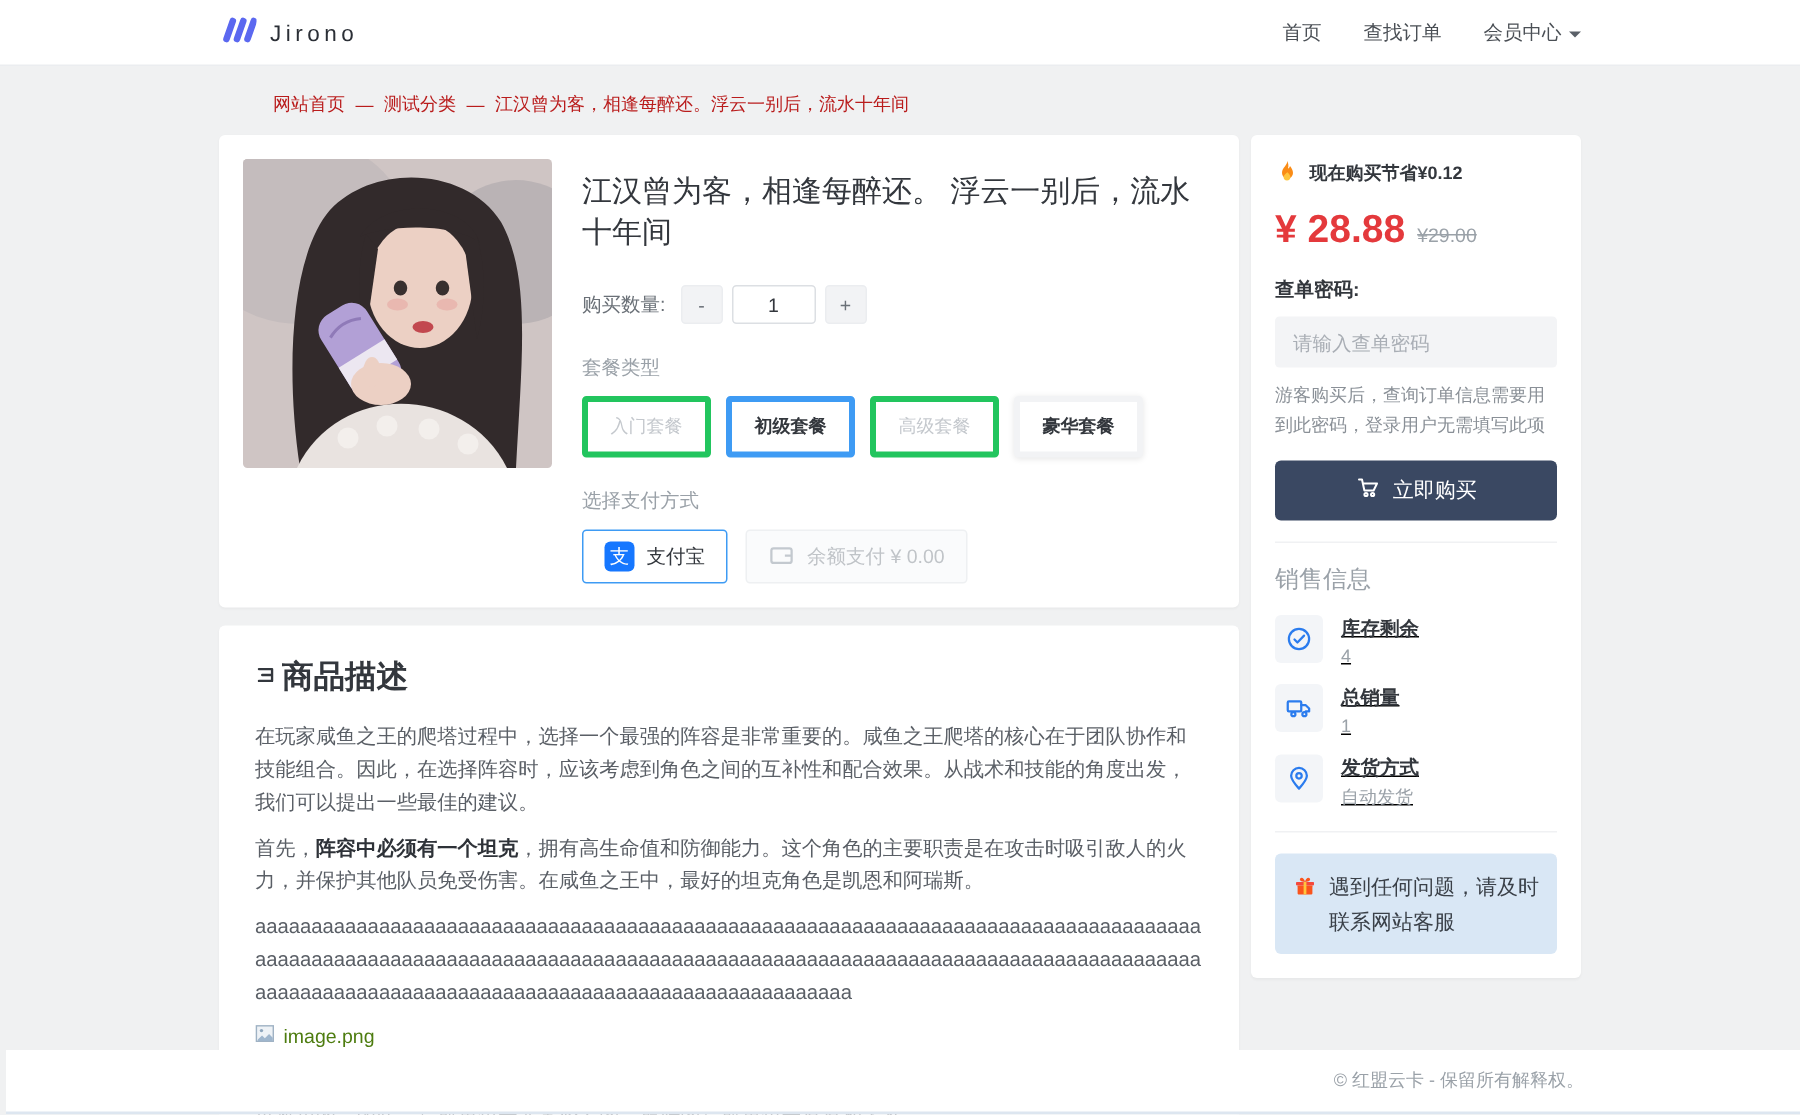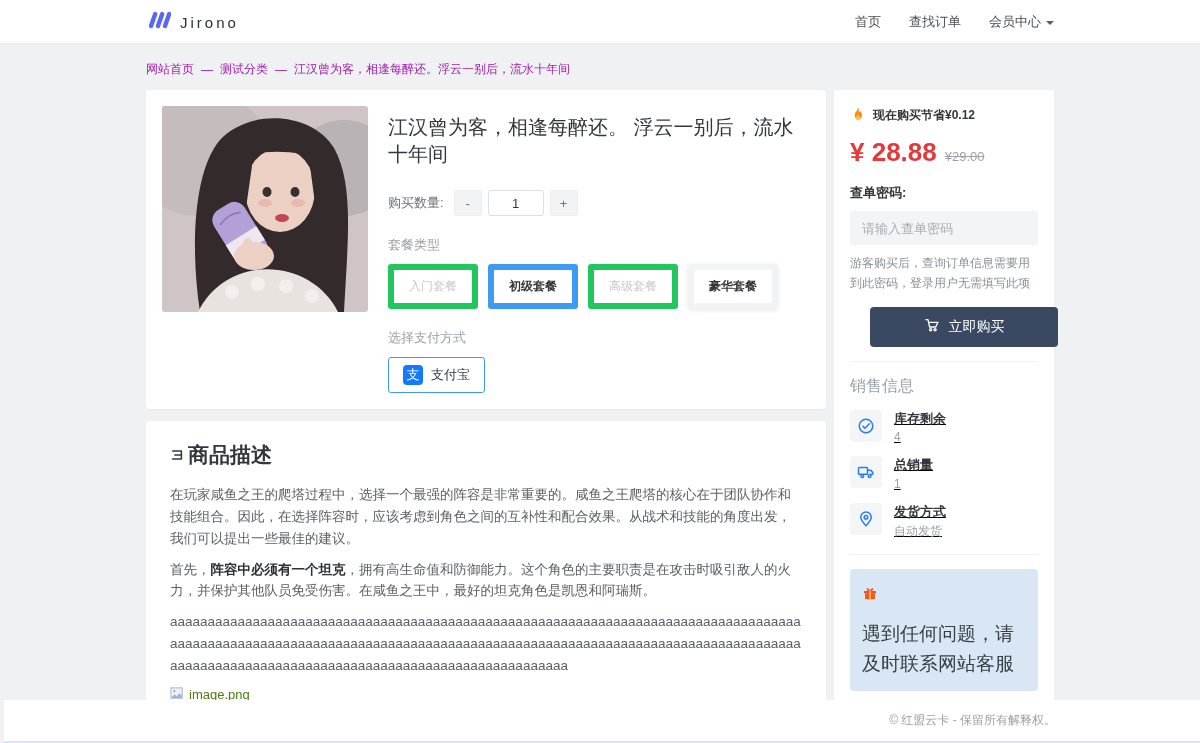--- a/index.html
+++ b/index.html
@@ -10,67 +10,67 @@
   
   .topbar { background:#fff; border-bottom:1px solid #ebedf0; height:44px; }
   .topbar-inner { display:flex; justify-content:space-between; align-items:center; height:44px; }
   .logo { display:flex; align-items:center; gap:9px; cursor:pointer; }
   .logo-text { font-size:15px; color:#2b2f36; letter-spacing:3px; font-weight:500; }
   .nav { display:flex; align-items:center; gap:28px; font-size:13px; color:#4a4f55; }
   .nav-item { cursor:pointer; display:flex; align-items:center; gap:5px; }
   .caret { width:0; height:0; border-left:4px solid transparent; border-right:4px solid transparent; border-top:4px solid #5a6068; margin-top:2px; }
 
   
-  .breadcrumb { padding:17px 0 12px; font-size:12px; color:#a21caf; display:flex; gap:7px; align-items:center; }
+  .breadcrumb { padding:17px 0 12px; font-size:12px; color:#b91c1c; display:flex; gap:7px; align-items:center;margin-left:36px; }
   .crumb-link { cursor:pointer; }
 
   
   .main { display:flex; gap:8px; align-items:flex-start; }
   .col-left { width:680px; }
   .col-right { width:220px; }
   .card { background:#fff; border-radius:4px; box-shadow:0 1px 2px rgba(0,0,0,.04); }
 
   
   .product-card { display:flex; gap:20px; padding:16px; }
   .product-image { width:206px; height:206px; border-radius:3px; overflow:hidden; flex:none; }
   .product-info { flex:1; padding-top:2px; }
   .product-title { font-size:20px; color:#33373d; font-weight:500; margin:6px 0 22px; }
   .qty-row { display:flex; align-items:center; gap:6px; font-size:13px; color:#6a7077; }
   .qty-row .lbl { margin-right:4px; }
   .qty-btn { width:28px; height:26px; background:#f2f3f5; border:1px solid #ebedf0; border-radius:3px; color:#6a7077; display:flex; align-items:center; justify-content:center; font-size:13px; cursor:pointer; }
   .qty-input { width:56px; height:26px; border:1px solid #dcdfe3; border-radius:3px; text-align:center; font-size:13px; color:#33373d; outline:none; }
   .field-label { font-size:13px; color:#9aa1a8; margin:20px 0 10px; }
   .pkg-row { display:flex; gap:10px; }
-  .pkg-btn { padding:8px 15px; font-size:12px; border-radius:3px; background:#fff; border:6px solid #22c55e; color:#c4c8cd; cursor:pointer; }
+  .pkg-btn { padding:8px 15px; font-size:12px; border-radius:3px; background:#fff; border:4px solid #22c55e; color:#c4c8cd; cursor:pointer; }
   .pkg-btn.selected { border-color:#3e9bf4; color:#33373d; font-weight:700; }
   .pkg-btn.normal { border-color:#f2f3f5; box-shadow:0 1px 4px rgba(0,0,0,.10); color:#33373d; font-weight:700; }
   .pay-row { display:flex; gap:12px; }
   .pay-btn { display:flex; align-items:center; gap:8px; padding:0 14px; height:36px; border-radius:3px; font-size:13px; cursor:pointer; background:#fff; border:1px solid #e9ebee; }
   .pay-btn.selected { border-color:#3e9bf4; color:#33373d; }
   .pay-btn.disabled { border-color:#eef0f2; background:#fafbfc; color:#c0c4c8; }
   .alipay-badge { width:20px; height:20px; border-radius:4px; background:#1677ff; color:#fff; font-size:13px; display:flex; align-items:center; justify-content:center; }
 
   
   .purchase-card { padding:16px; }
   .savings { display:flex; align-items:center; gap:7px; font-size:12px; font-weight:700; color:#33373d; }
   .price-row { margin:12px 0 16px; display:flex; align-items:baseline; gap:8px; }
   .price-current { font-size:26px; font-weight:700; }
   .price-original { color:#9aa1a8; font-size:13px; text-decoration:line-through; }
   .pw-label { font-size:13px; font-weight:700; color:#33373d; margin-bottom:9px; }
   .pw-input { width:100%; height:34px; background:#f3f4f6; border:none; border-radius:3px; padding:0 12px; font-size:13px; color:#33373d; outline:none; }
   .pw-input::placeholder { color:#a9aeb5; }
   .pw-hint { font-size:12px; color:#8a9097; line-height:1.65; margin:9px 0 13px; }
-  .buy-btn { width:100%; height:40px; background:#3a4862; color:#fff; border:none; border-radius:4px; font-size:14px; display:flex; align-items:center; justify-content:center; gap:9px; cursor:pointer;margin-left:20px; }
+  .buy-btn { width:100%; height:40px; background:#3a4862; color:#fff; border:none; border-radius:4px; font-size:14px; display:flex; align-items:center; justify-content:center; gap:9px; cursor:pointer; }
   .divider { height:1px; background:#f0f1f3; margin:14px 0; }
   .sales-title { font-size:16px; color:#9aa1a8; margin-bottom:13px; }
   .sales-item { display:flex; gap:12px; margin-bottom:12px; align-items:flex-start;text-decoration:underline; }
   .sales-icon-box { width:32px; height:32px; border-radius:4px; background:#f3f5f8; display:flex; align-items:center; justify-content:center; flex:none; }
   .sales-name { font-size:13px; font-weight:700; color:#33373d; line-height:1.2; padding-top:1px; }
   .sales-value { font-size:12px; color:#9aa1a8; margin-top:4px; }
-  .notice { background:#d9e7f5; border-radius:4px; padding:11px 12px; display:flex; gap:8px; font-size:19px; color:#3a4048; line-height:1.6;flex-direction:column; }
+  .notice { background:#d9e7f5; border-radius:4px; padding:11px 12px; display:flex; gap:8px; font-size:14px; color:#3a4048; line-height:1.6; }
   .notice svg { flex:none; margin-top:2px; }
 
   
   .desc-card { margin-top:12px; padding:20px 24px 22px; }
   .desc-header { display:flex; align-items:center; gap:4px; font-size:21px; font-weight:700; color:#33373d; margin-bottom:15px; }
   .desc-body p { font-size:13.5px; color:#5a5f66; line-height:1.62; margin:0 0 9px; word-break:break-all; }
   .desc-body b { color:#2e3238; }
   .broken-img { display:flex; align-items:center; gap:4px; font-size:13px; color:#4d7c0f; margin:3px 0 10px; }
 
   
@@ -162,20 +162,29 @@
             <button class="pkg-btn selected">初级套餐</button>
             <button class="pkg-btn disabled">高级套餐</button>
             <button class="pkg-btn normal">豪华套餐</button>
           </div>
           <div class="field-label">选择支付方式</div>
           <div class="pay-row">
             <div class="pay-btn selected">
               <span class="alipay-badge">支</span>
               <span>支付宝</span>
             </div>
+            <div class="pay-btn disabled">
+              <span>
+                <svg width="18" height="18" viewBox="0 0 24 24" fill="none" stroke="#c3c9cf" stroke-width="2">
+                    <rect x="3" y="6" width="18" height="13" rx="2"></rect>
+                    <path d="M15 12.5h6"></path>
+                  </svg>
+              </span>
+              <span>余额支付 ¥ 0.00</span>
+            </div>
           </div>
         </div>
       </div>
 
       <div class="card desc-card">
         <div class="desc-header">
           <span>
             <svg width="14" height="14" viewBox="0 0 16 16" fill="none" stroke="#33373d" stroke-width="1.8" stroke-linecap="round">
                 <path d="M3 3.5h10M5.5 8h7.5M3 12.5h10M13 3.5v9"></path>
               </svg>

